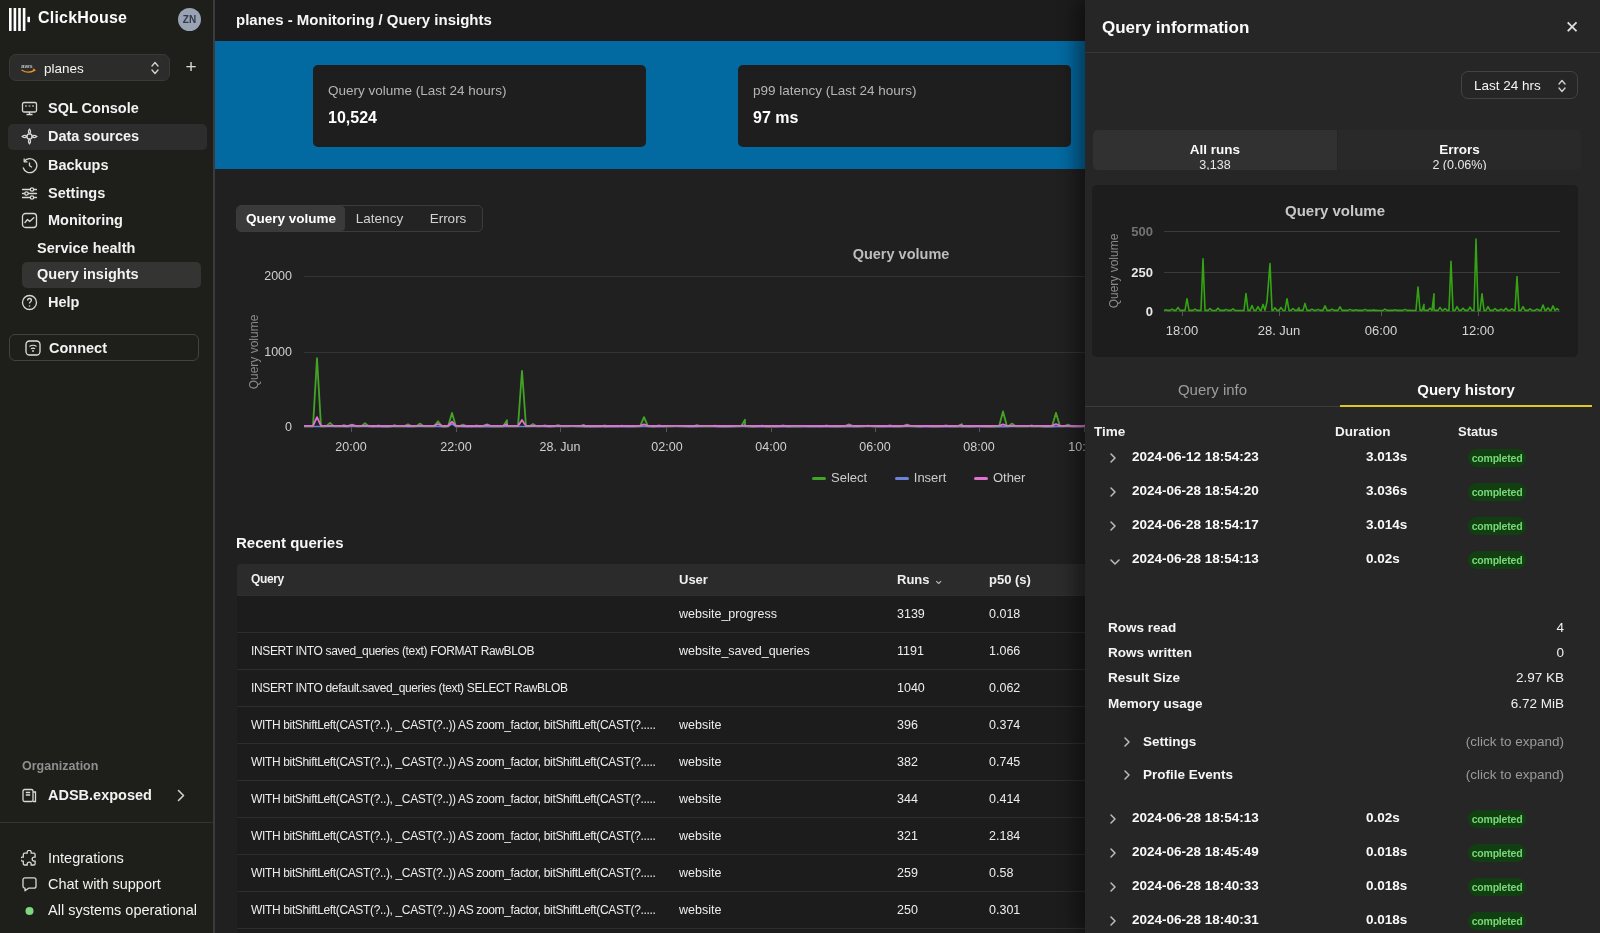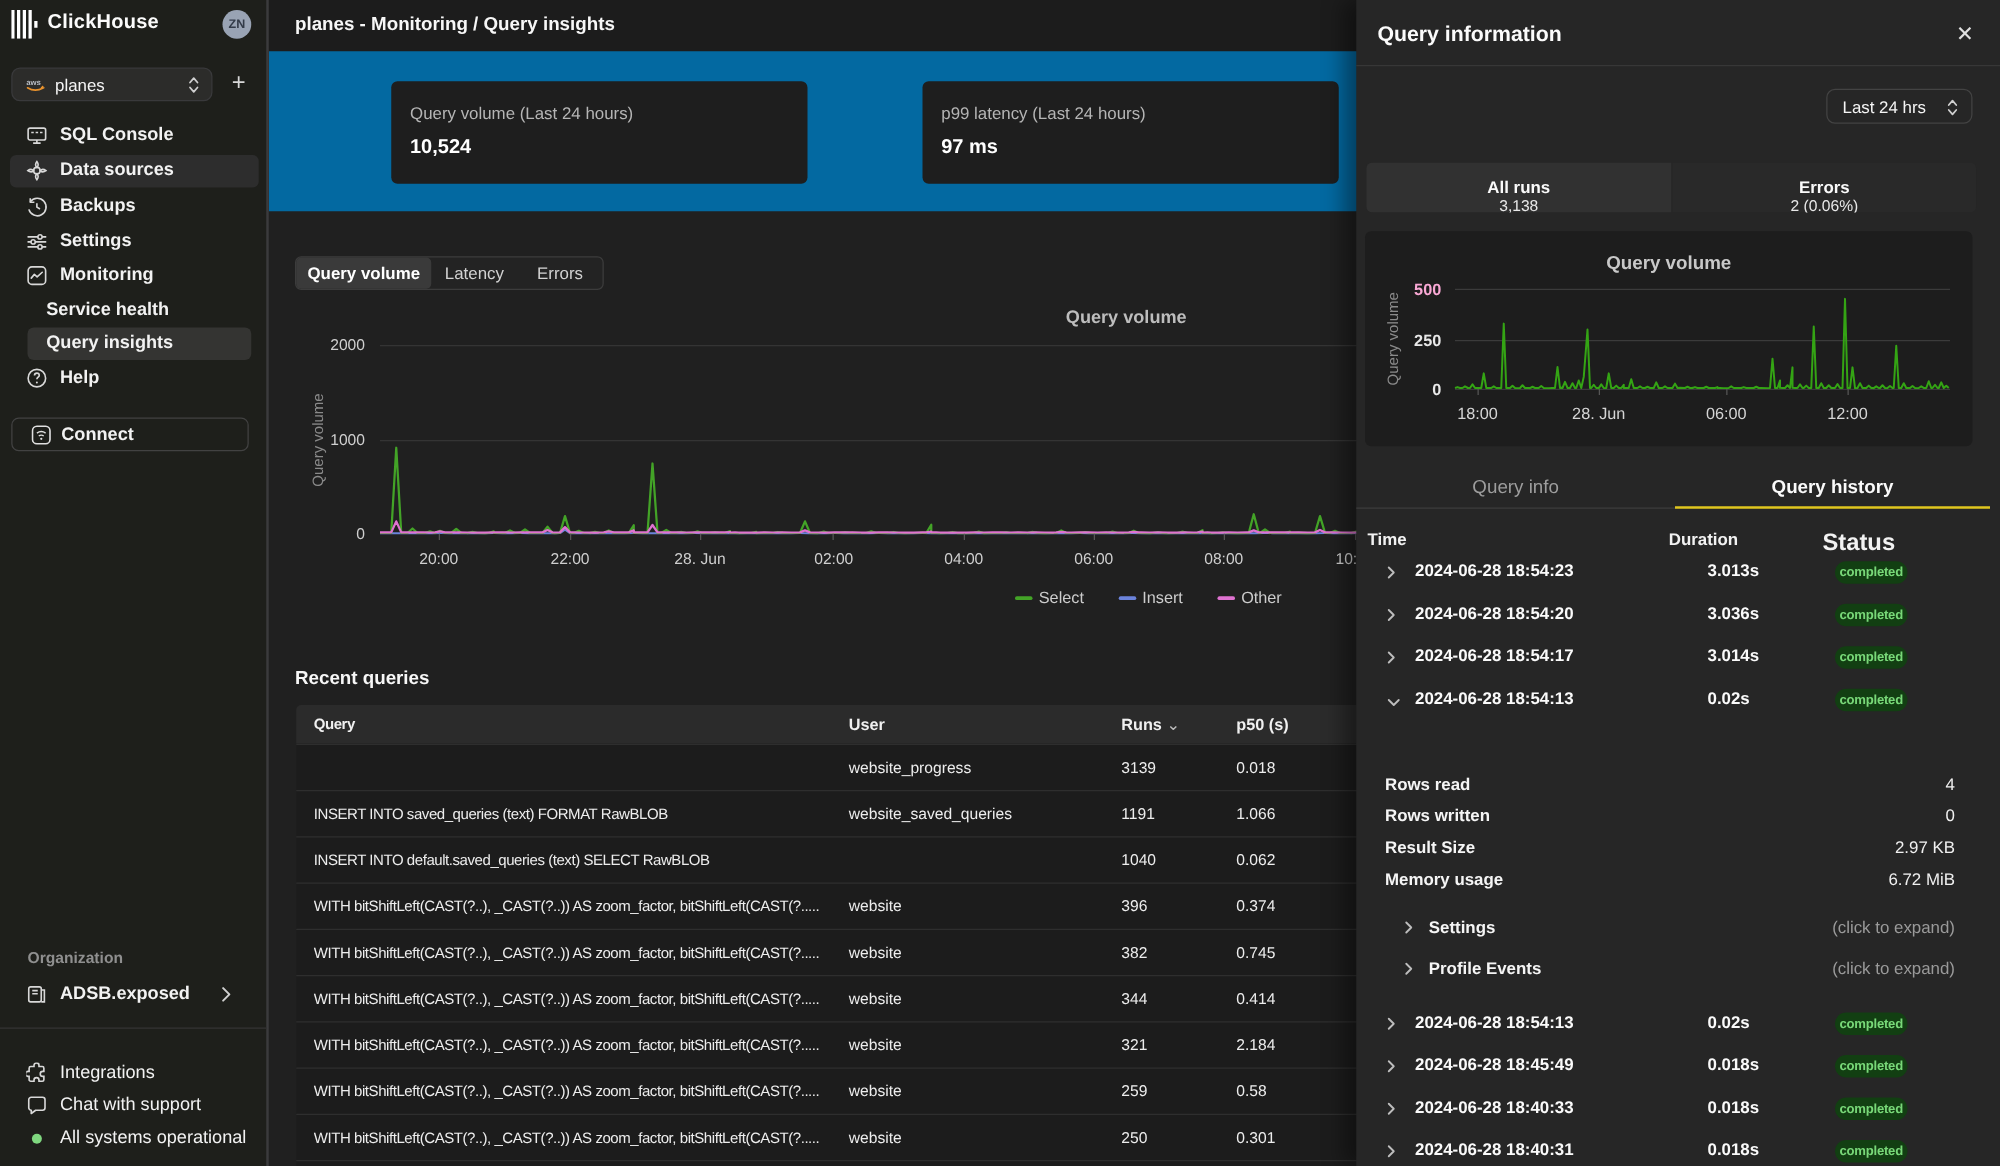--- a/index.html
+++ b/index.html
@@ -372,21 +372,21 @@
     </div>
     <div class="p-tab" style="left:245px; background:#292929; width:243px;">
       <span class="a">Errors</span>
         <span class="b">2 (0.06%)</span>
     </div>
   </div>
 
   <div class="p-chartcard">
     <div style="position:absolute; left:103px; top:17px; width:280px; text-align:center; font-size:15px; font-weight:bold; color:#c8c8c8;">Query volume</div>
     <div style="position:absolute; left:-21px; top:79px; width:86px; height:14px; text-align:center; font-size:12px; color:#8a8a8a; transform:rotate(-90deg); white-space:nowrap;">Query volume</div>
-    <div style="position:absolute; left:28px; top:39px; width:33px; text-align:right; font-size:13px; font-weight:bold; color:#f9a8d4;">500</div>
+    <div style="position:absolute; left:28px; top:39px; width:33px; text-align:right; font-size:13px; font-weight:bold; color:#737373;">500</div>
     <div style="position:absolute; left:28px; top:80px; width:33px; text-align:right; font-size:13px; font-weight:bold; color:#e8e8e8;">250</div>
     <div style="position:absolute; left:28px; top:119px; width:33px; text-align:right; font-size:13px; font-weight:bold; color:#e8e8e8;">0</div>
     <div style="position:absolute; left:72px; top:46px; width:396px; height:1px; background:#3b3b3b;"></div>
     <div style="position:absolute; left:72px; top:87px; width:396px; height:1px; background:#3b3b3b;"></div>
     <div style="position:absolute; left:72px; top:126px; width:396px; height:1px; background:#3b3b3b;"></div>
     <div style="position:absolute; left:60px; top:138px; width:60px; text-align:center; font-size:13px; color:#d5d5d5;">18:00</div>
     <div style="position:absolute; left:157px; top:138px; width:60px; text-align:center; font-size:13px; color:#d5d5d5;">28. Jun</div>
     <div style="position:absolute; left:259px; top:138px; width:60px; text-align:center; font-size:13px; color:#d5d5d5;">06:00</div>
     <div style="position:absolute; left:356px; top:138px; width:60px; text-align:center; font-size:13px; color:#d5d5d5;">12:00</div>
     <div style="position:absolute; left:90px; top:126px; width:1px; height:5px; background:#555;"></div>
@@ -400,27 +400,27 @@
 
   <div style="position:absolute; left:0; top:375px; width:515px; height:32px;">
     <div style="position:absolute; left:0; top:6px; width:255px; text-align:center; font-size:15px; color:#9d9d9d;">Query info</div>
     <div style="position:absolute; left:255px; top:6px; width:252px; text-align:center; font-size:15px; font-weight:bold; color:#fafafa;">Query history</div>
     <div style="position:absolute; left:0; top:31px; width:255px; height:1px; background:#3c3c3c;"></div>
     <div style="position:absolute; left:255px; top:30px; width:252px; height:2px; background:#e0c61f;"></div>
   </div>
 
   <div style="position:absolute; left:9px; top:424px; font-size:13.5px; font-weight:bold;">Time</div>
   <div style="position:absolute; left:250px; top:424px; font-size:13.5px; font-weight:bold;">Duration</div>
-  <div style="position:absolute; left:373px; top:424px; font-size:19px; font-weight:bold;">Status</div>
+  <div style="position:absolute; left:373px; top:424px; font-size:13px; font-weight:bold;">Status</div>
 
   <div class="p-hist-row" style="top:441px;">
     <span class="chev"><svg width="8" height="12" viewBox="0 0 8 12">
           <path d="M2 2 L6 6 L2 10" stroke="#bdbdbd" stroke-width="1.5" fill="none" stroke-linecap="round" stroke-linejoin="round"></path>
         </svg></span>
-    <span class="dt">2024-06-28 18:54:23</span>
+    <span class="dt">2024-06-12 18:54:23</span>
       <span class="dur">3.013s</span>
     <span class="badge">completed</span>
   </div>
 <div class="p-hist-row" style="top:475px;">
     <span class="chev"><svg width="8" height="12" viewBox="0 0 8 12">
           <path d="M2 2 L6 6 L2 10" stroke="#bdbdbd" stroke-width="1.5" fill="none" stroke-linecap="round" stroke-linejoin="round"></path>
         </svg></span>
     <span class="dt">2024-06-28 18:54:20</span>
       <span class="dur">3.036s</span>
     <span class="badge">completed</span>

